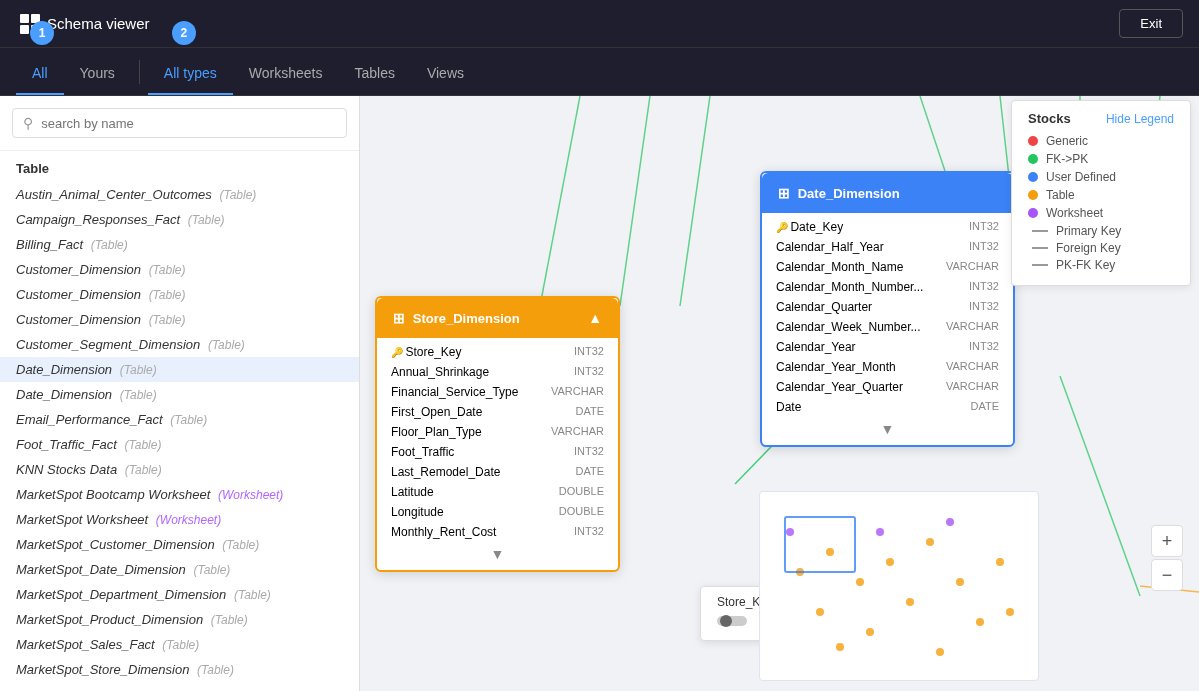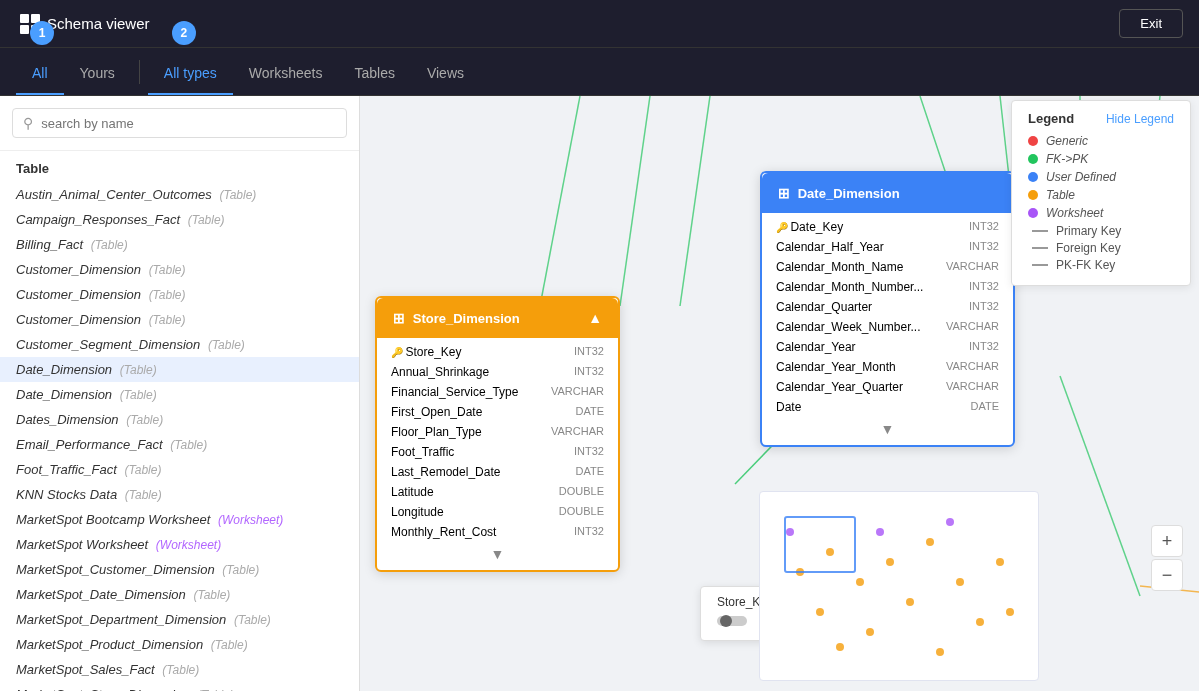--- a/index.html
+++ b/index.html
@@ -105,21 +105,21 @@
     
     .legend {
       position: absolute; top: 4px; right: 8px;
       background: #fff; border: 1px solid #ddd; border-radius: 4px;
       padding: 10px 16px; font-size: 12px; min-width: 180px;
       box-shadow: 0 2px 8px rgba(0,0,0,0.08);
     }
     .legend-header { display: flex; justify-content: space-between; align-items: center; margin-bottom: 8px; }
     .legend-title { font-weight: 600; font-size: 13px; color: #333; }
     .legend-hide { color: #4a9eff; cursor: pointer; font-size: 12px; }
-    .legend-item { display: flex; align-items: center; gap: 8px; margin: 4px 0; color: #555; font-style: italic; }
+    .legend-item { display: flex; align-items: center; gap: 8px; margin: 4px 0; color: #555; }
     .legend-dot { width: 10px; height: 10px; border-radius: 50%; flex-shrink: 0; }
     .legend-line { display: flex; align-items: center; gap: 8px; margin: 3px 0; color: #555; padding-left: 4px; }
     .legend-dash { width: 16px; height: 2px; background: #999; }
 
     
     .lines-svg { position: absolute; top: 0; left: 0; width: 100%; height: 100%; pointer-events: none; }
 
     
     .step-bubble {
       width: 24px; height: 24px; border-radius: 50%; background: #4a9eff;
@@ -207,24 +207,20 @@
       <div class="sidebar-item">
         <span>Customer_Segment_Dimension</span>
         <span class="type-label">(Table)</span>
       </div>
       <div class="sidebar-item active">
         <span>Date_Dimension</span>
         <span class="type-label">(Table)</span>
       </div>
       <div class="sidebar-item">
         <span>Date_Dimension</span>
-        <span class="type-label">(Table)</span>
-      </div>
-      <div class="sidebar-item">
-        <span>Dates_Dimension</span>
         <span class="type-label">(Table)</span>
       </div>
       <div class="sidebar-item">
         <span>Email_Performance_Fact</span>
         <span class="type-label">(Table)</span>
       </div>
       <div class="sidebar-item">
         <span>Foot_Traffic_Fact</span>
         <span class="type-label">(Table)</span>
       </div>
@@ -424,21 +420,21 @@
           <circle cx="190" cy="30" r="4" fill="#a855f7" opacity="0.8"></circle>
           <circle cx="30" cy="40" r="4" fill="#a855f7" opacity="0.8"></circle>
 
           <rect x="25" y="25" width="70" height="55" rx="2" fill="none" stroke="#3b82f6" stroke-width="2" opacity="0.8"></rect>
         </svg>
       </div>
     </div>
 
     <div class="legend">
       <div class="legend-header">
-        <span class="legend-title">Legend</span>
+        <span class="legend-title">Stocks</span>
         <span class="legend-hide">Hide Legend</span>
       </div>
       <div class="legend-item">
         <div class="legend-dot" style="background:#ef4444;"></div>
         <span>Generic</span>
       </div>
       <div class="legend-item">
         <div class="legend-dot" style="background:#22c55e;"></div>
         <span>FK-&gt;PK</span>
       </div>

